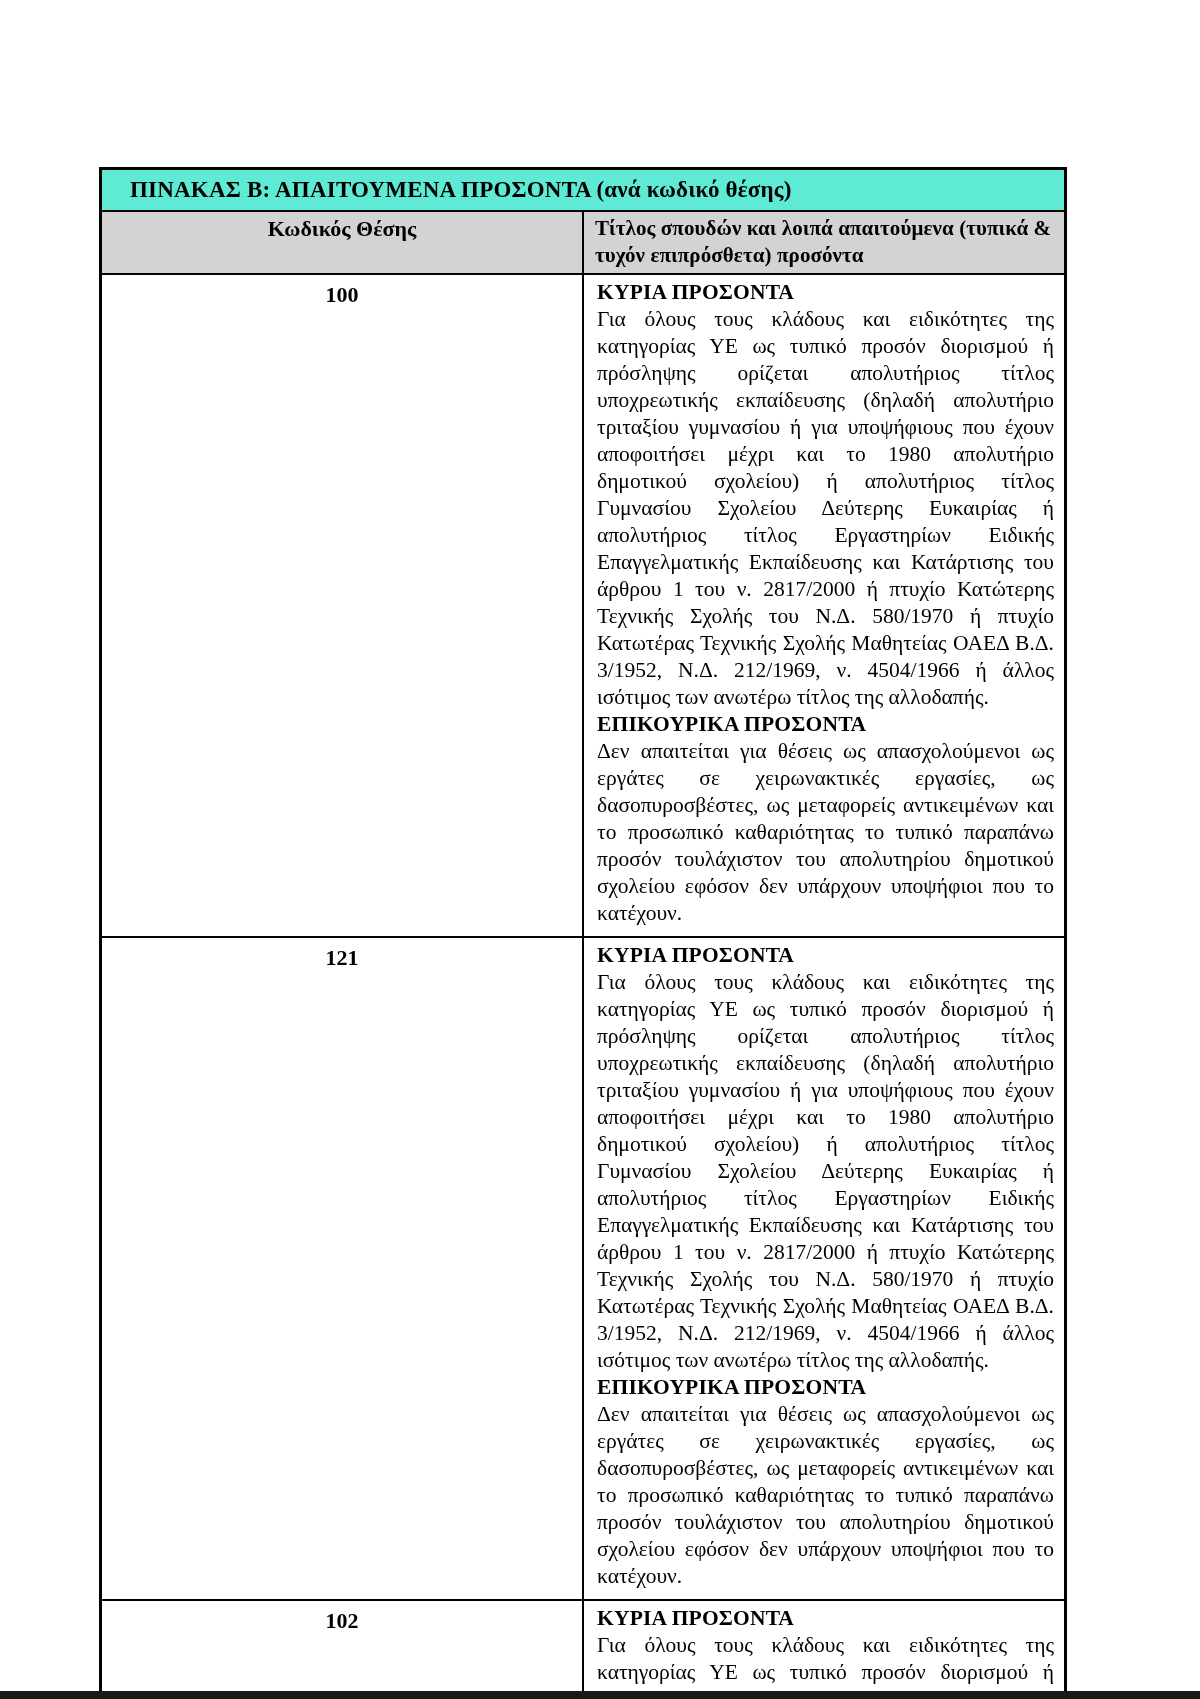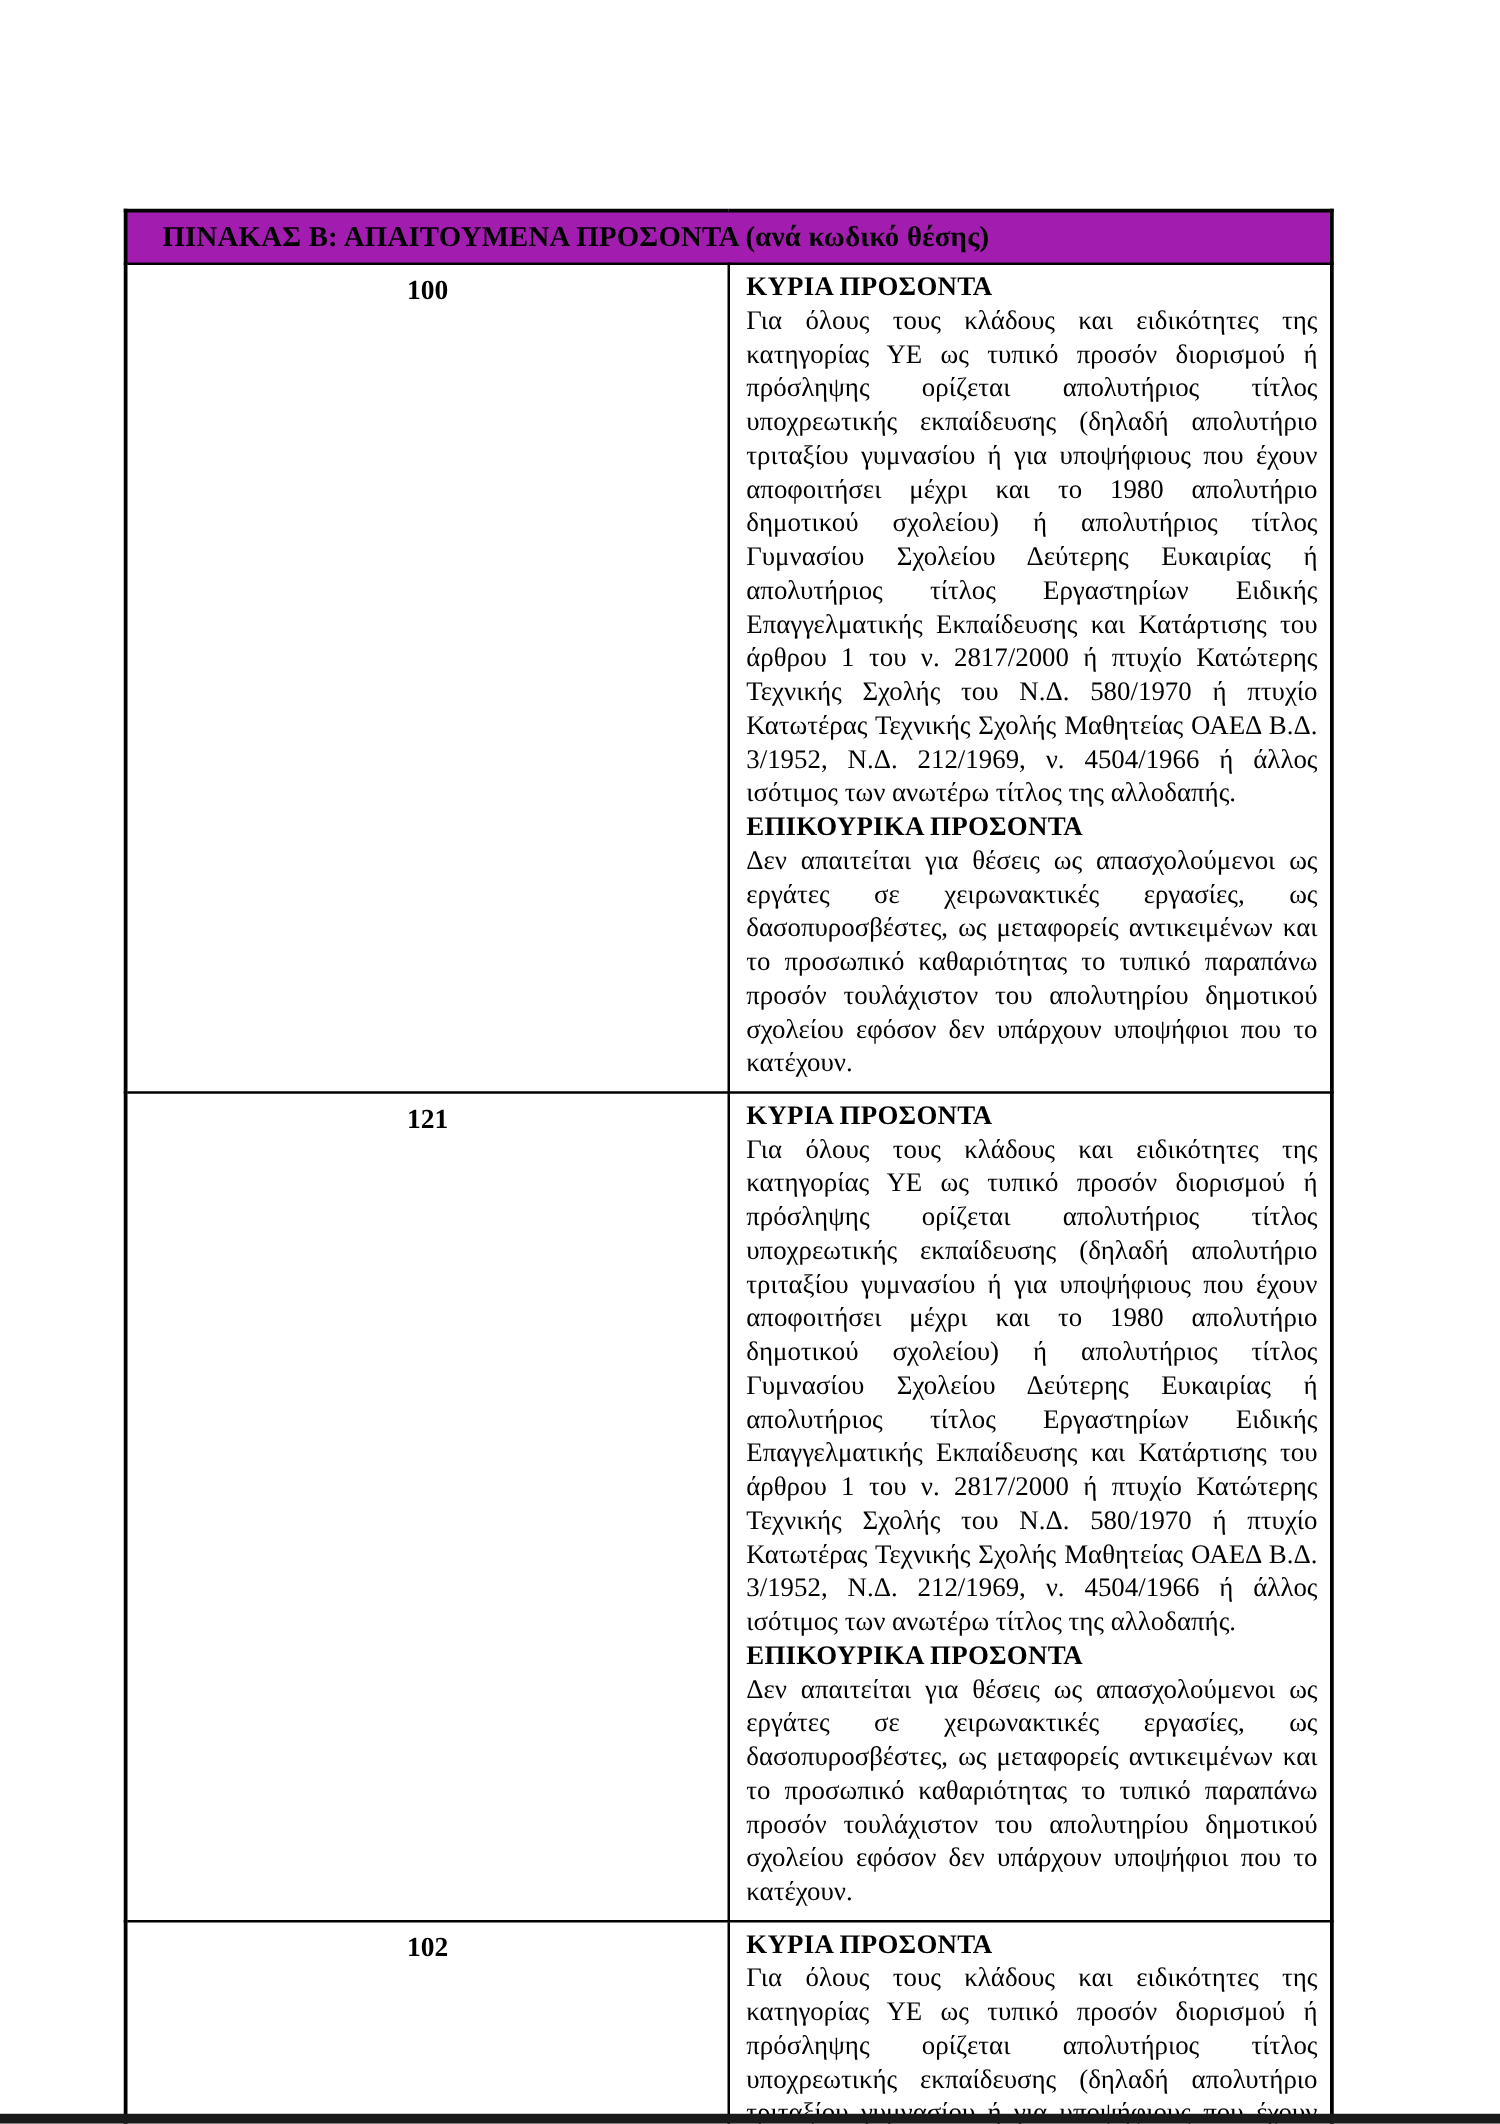--- a/index.html
+++ b/index.html
@@ -82,21 +82,25 @@
     height: 8px;
     background: #1a1a1a;
   }
 </style>
 </head>
 <body style="background: rgb(255, 255, 255);">
 
 <table class="doc-table">
   <tbody>
     <tr>
-      <td class="title-cell" colspan="2" style="background: #a21caf; padding-left: 28px;">ΠΙΝΑΚΑΣ Β: ΑΠΑΙΤΟΥΜΕΝΑ ΠΡΟΣΟΝΤΑ (ανά κωδικό θέσης)</td>
+      <td class="title-cell" colspan="2" style="background: #5eead4; padding-left: 28px;">ΠΙΝΑΚΑΣ Β: ΑΠΑΙΤΟΥΜΕΝΑ ΠΡΟΣΟΝΤΑ (ανά κωδικό θέσης)</td>
+    </tr>
+    <tr class="header-row">
+      <th class="col-code-header" style="background: rgb(211, 211, 211);">Κωδικός Θέσης</th>
+      <th class="col-title-header" style="background: rgb(211, 211, 211);">Τίτλος σπουδών και λοιπά απαιτούμενα (τυπικά &amp; τυχόν επιπρόσθετα) προσόντα</th>
     </tr>
 
     <tr>
       <td class="code-cell">100</td>
       <td class="content-cell">
         <div class="section-heading">ΚΥΡΙΑ ΠΡΟΣΟΝΤΑ</div>
         <div class="section-body">Για όλους τους κλάδους και ειδικότητες της κατηγορίας ΥΕ ως τυπικό προσόν διορισμού ή πρόσληψης ορίζεται απολυτήριος τίτλος υποχρεωτικής εκπαίδευσης (δηλαδή απολυτήριο τριταξίου γυμνασίου ή για υποψήφιους που έχουν αποφοιτήσει μέχρι και το 1980 απολυτήριο δημοτικού σχολείου) ή απολυτήριος τίτλος Γυμνασίου Σχολείου Δεύτερης Ευκαιρίας ή απολυτήριος τίτλος Εργαστηρίων Ειδικής Επαγγελματικής Εκπαίδευσης και Κατάρτισης του άρθρου 1 του ν. 2817/2000 ή πτυχίο Κατώτερης Τεχνικής Σχολής του Ν.Δ. 580/1970 ή πτυχίο Κατωτέρας Τεχνικής Σχολής Μαθητείας ΟΑΕΔ Β.Δ. 3/1952, Ν.Δ. 212/1969, ν. 4504/1966 ή άλλος ισότιμος των ανωτέρω τίτλος της αλλοδαπής.</div>
         <div class="section-heading">ΕΠΙΚΟΥΡΙΚΑ ΠΡΟΣΟΝΤΑ</div>
         <div class="section-body">Δεν απαιτείται για θέσεις ως απασχολούμενοι ως εργάτες σε χειρωνακτικές εργασίες, ως δασοπυροσβέστες, ως μεταφορείς αντικειμένων και το προσωπικό καθαριότητας το τυπικό παραπάνω προσόν τουλάχιστον του απολυτηρίου δημοτικού σχολείου εφόσον δεν υπάρχουν υποψήφιοι που το κατέχουν.</div>
       </td>

